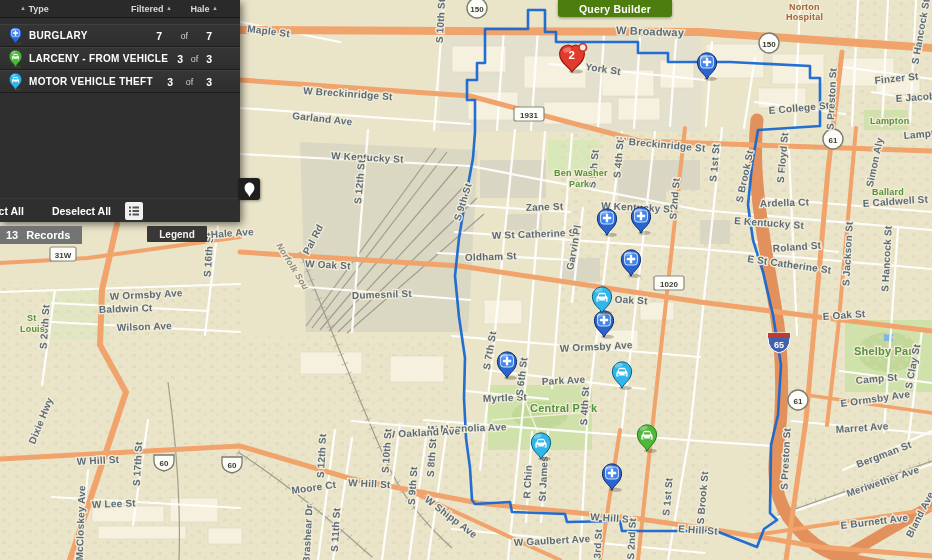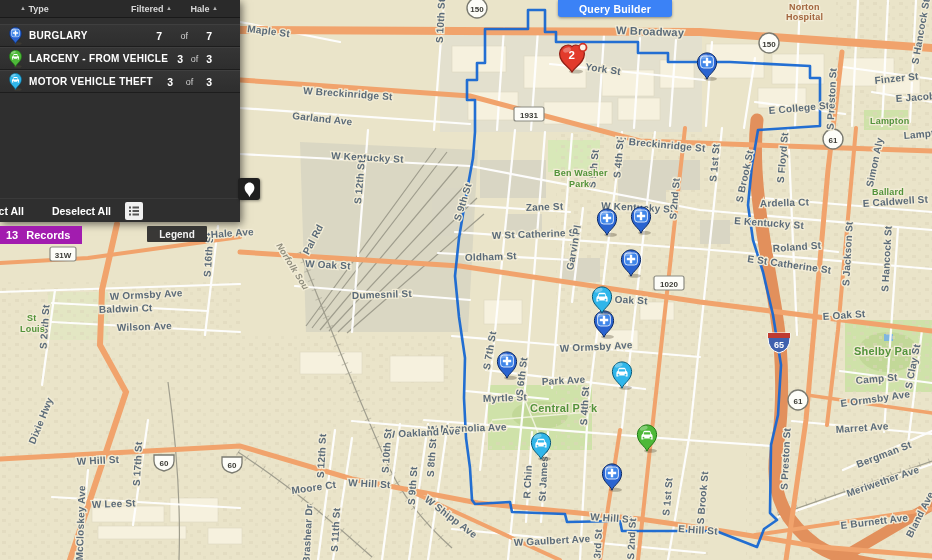--- a/index.html
+++ b/index.html
@@ -31,26 +31,26 @@
   .panel-controls{position:absolute;bottom:0;left:0;right:0;height:23px;display:flex;align-items:center;
         border-top:1px solid #3a3a3a;background:#2f2f2f}
   .ctl{font-size:10.5px;font-weight:bold;color:#fff;cursor:pointer;white-space:nowrap}
   .select-all{margin-left:-23px}
   .ctl+.ctl{margin-left:28px}
   .list-btn{margin-left:14px;width:18px;height:18px;background:#f0f0f0;border-radius:2px;
         display:flex;align-items:center;justify-content:center;cursor:pointer}
   .pin-toggle{position:absolute;left:238px;top:178px;width:22px;height:22px;background:#1f1f1f;
         border-radius:3px;display:flex;align-items:center;justify-content:center;z-index:6;
         box-shadow:1px 1px 3px rgba(0,0,0,.4);cursor:pointer}
-  .records-badge{position:absolute;left:0;top:226px;height:18px;background:#a21caf;color:#fff;
+  .records-badge{position:absolute;left:0;top:226px;height:18px;background:#737373;color:#fff;
         font-size:11px;font-weight:bold;display:flex;align-items:center;padding:0 12px 0 6px;gap:8px;z-index:5}
   .legend-btn{position:absolute;left:147px;top:226px;width:60px;height:16px;background:rgba(43,43,43,.93);
         color:#f2f2f2;font-size:10px;font-weight:bold;display:flex;align-items:center;justify-content:center;
         z-index:5;border-radius:1px;cursor:pointer}
-  .query-builder-btn{position:absolute;left:558px;top:0;width:114px;height:17px;background:#3b82f6;color:#fff;
+  .query-builder-btn{position:absolute;left:558px;top:0;width:114px;height:17px;background:#4d7c0f;color:#fff;
         font-size:10.5px;font-weight:bold;display:flex;align-items:center;justify-content:center;z-index:5;
         border-radius:0 0 3px 3px;letter-spacing:.2px;cursor:pointer;box-shadow:0 1px 3px rgba(0,0,0,.4)}
   .cluster-count{font-weight:bold;font-size:11.5px;fill:#fff;text-anchor:middle;
         font-family:"Liberation Sans",sans-serif}
 </style>
 </head>
 <body>
 
 <svg id="map" width="932" height="560" viewBox="0 0 932 560">
   <defs>

